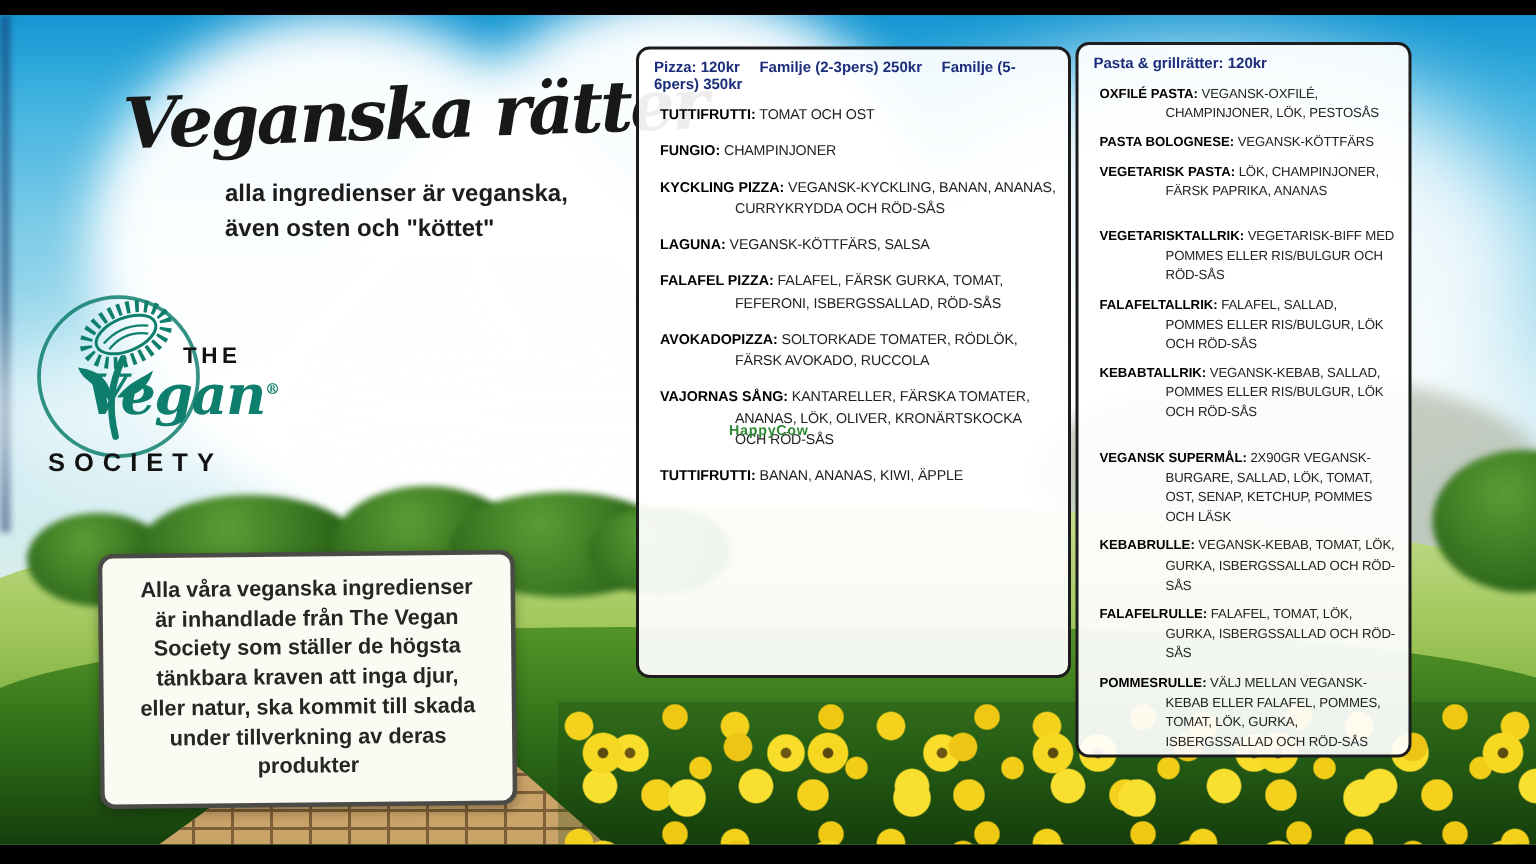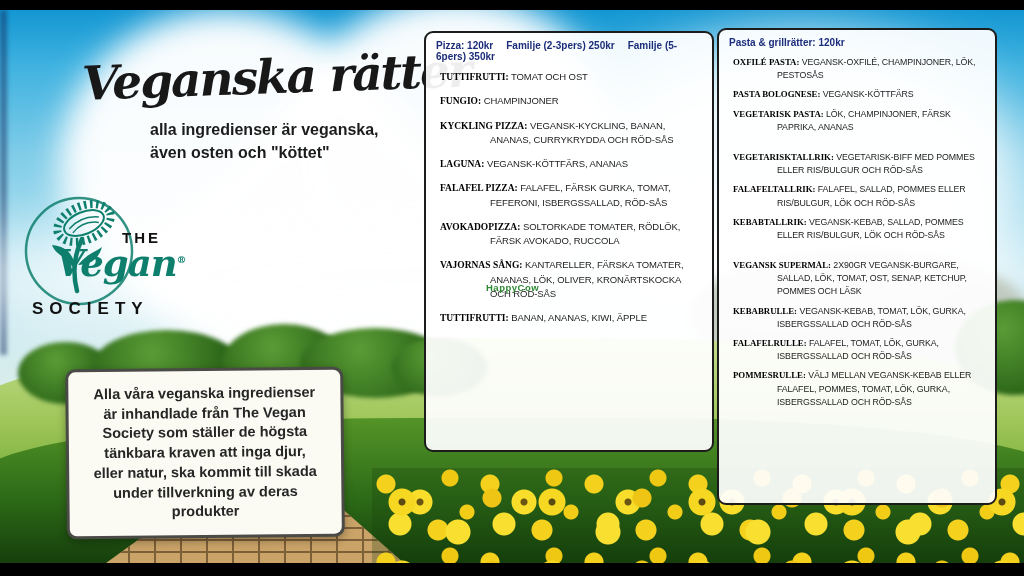--- a/index.html
+++ b/index.html
@@ -73,26 +73,26 @@
             padding:13px 8px;text-align:center;font-weight:bold;font-size:14.5px;
             line-height:1.36;color:#262626;white-space:pre-line;transform:rotate(-0.6deg);
             box-shadow:0 3px 8px rgba(0,0,0,.3);}
   .watermark{position:absolute;left:486px;top:272px;z-index:9;color:#2f8a35;
              font-size:9.5px;font-weight:bold;letter-spacing:.5px;}
 
   
   .panel{position:absolute;box-sizing:border-box;background:rgba(255,255,255,.93);
          border:2px solid #1c1c1c;border-radius:9px;padding:7px 8px;z-index:5;}
   .panel-left{left:424px;top:21px;width:290px;height:421px;}
-  .panel-right{left:717px;top:18px;width:280px;height:477px;}
+  .panel-right{left:717px;top:18px;width:224px;height:477px;}
   .panel-header{color:#1c2d7a;font-weight:bold;font-size:10px;margin:0 0 8px 2px;}
   .panel-header .hseg{margin-right:13px;}
   .menu-item{margin:0 0 10px;font-size:9.5px;line-height:1.5;color:#222;
              padding-left:56px;text-indent:-50px;letter-spacing:-.1px;}
-  .menu-item b{color:#000;font-weight:bold;letter-spacing:0;font-family:Liberation Serif, serif;}
+  .menu-item b{color:#000;font-weight:bold;letter-spacing:0;}
   .panel-right .menu-item{font-size:8.8px;margin-bottom:6px;padding-left:50px;text-indent:-44px;}
   .group{margin-bottom:4px;}
   .panel-right .group{margin-bottom:17px;}
 </style>
 </head>
 <body>
 
 <div class="stage">
   <div class="photo">
 
@@ -153,21 +153,21 @@
       <div class="group">
 
           <p class="menu-item"><b>TUTTIFRUTTI:</b> <span>TOMAT OCH OST</span></p>
 
           <p class="menu-item"><b>FUNGIO:</b> <span>CHAMPINJONER</span></p>
 
 
           <p class="menu-item"><b>KYCKLING PIZZA:</b> <span>VEGANSK-KYCKLING, BANAN, ANANAS, CURRYKRYDDA OCH RÖD-SÅS</span></p>
 
 
-          <p class="menu-item"><b>LAGUNA:</b> <span>VEGANSK-KÖTTFÄRS, ANANAS</span></p>
+          <p class="menu-item"><b>LAGUNA:</b> <span>VEGANSK-KÖTTFÄRS, SALSA</span></p>
 
           <p class="menu-item"><b>FALAFEL PIZZA:</b> <span>FALAFEL, FÄRSK GURKA, TOMAT, FEFERONI, ISBERGSSALLAD, RÖD-SÅS</span></p>
 
           <p class="menu-item"><b>AVOKADOPIZZA:</b> <span>SOLTORKADE TOMATER, RÖDLÖK, FÄRSK AVOKADO, RUCCOLA</span></p>
 
           <p class="menu-item"><b>VAJORNAS SÅNG:</b> <span>KANTARELLER, FÄRSKA TOMATER, ANANAS, LÖK, OLIVER, KRONÄRTSKOCKA OCH RÖD-SÅS</span></p>
 
           <p class="menu-item"><b>TUTTIFRUTTI:</b> <span>BANAN, ANANAS, KIWI, ÄPPLE</span></p>
         </div>
     </div>

